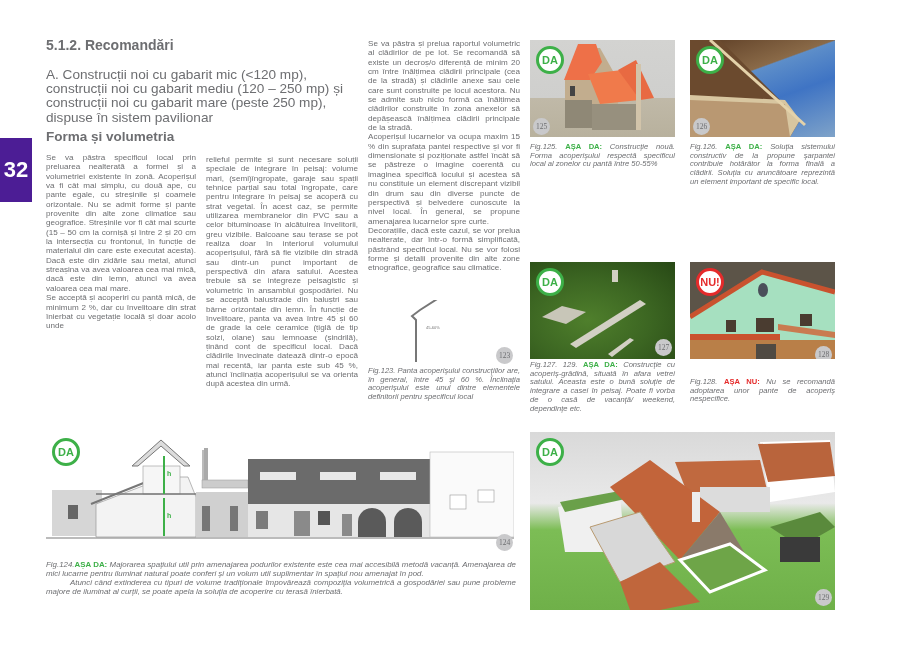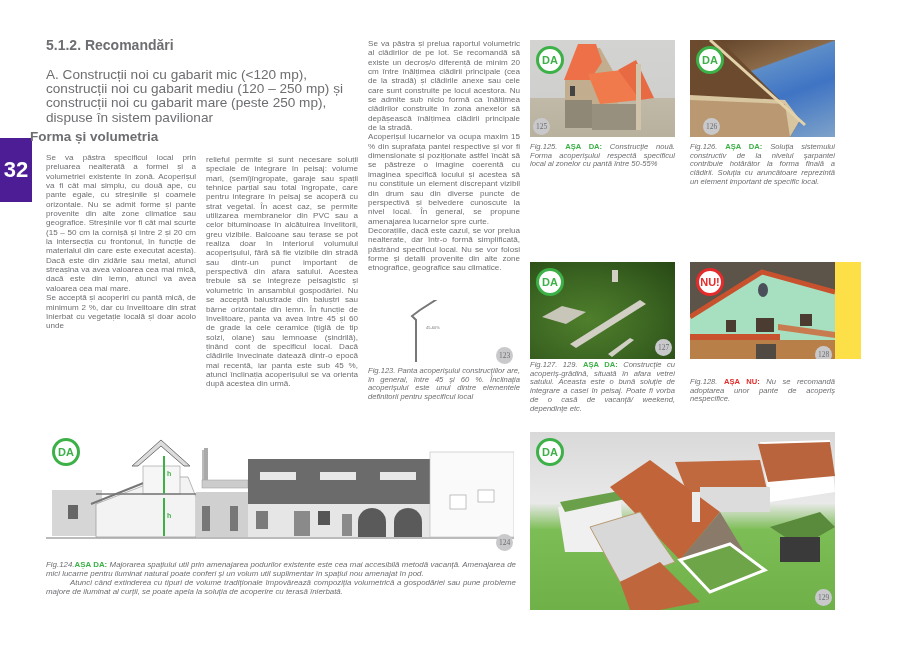--- a/index.html
+++ b/index.html
@@ -4,21 +4,21 @@
 <style>
   * { box-sizing: border-box; margin: 0; padding: 0; }
   html, body { width: 920px; height: 650px; background: #ffffff; overflow: hidden; }
   body { position: relative; font-family: "Liberation Sans", sans-serif; color: #6d6e71; }
 
   .page-tab { position: absolute; left: 0; top: 138px; width: 32px; height: 64px; background: #4c1d95; display: flex; align-items: center; justify-content: center; }
   .page-tab span { color: #ffffff; font-weight: bold; font-size: 22px; font-family: "Liberation Sans", sans-serif; }
 
   .section-num { position: absolute; left: 46px; top: 37px; font-size: 14px; font-weight: bold; color: #6d6e71; }
   .heading-a { position: absolute; left: 46px; top: 68px; width: 300px; font-size: 13.6px; font-weight: normal; line-height: 14.2px; color: #6d6e71; }
-  .sub-heading { position: absolute; left: 30px; top: 129px; font-size: 13.5px; font-weight: bold; color: #6d6e71; }
+  .sub-heading { position: absolute; left: 46px; top: 129px; font-size: 13.5px; font-weight: bold; color: #6d6e71; }
 
   .col { position: absolute; font-size: 8.1px; line-height: 9.35px; text-align: justify; color: #6d6e71; }
   .col p { margin: 0; }
   .col1 { left: 46px; top: 153px; width: 150px; }
   .col2 { left: 206px; top: 155px; width: 152px; }
   .col3 { left: 368px; top: 39px; width: 152px; }
 
   .diagram123 { position: absolute; left: 368px; top: 300px; width: 150px; height: 62px; }
   .cap { position: absolute; font-size: 7.6px; line-height: 8.7px; font-style: italic; color: #6d6e71; text-align: justify; }
   .cap .hl-green { color: #3db048; font-weight: bold; font-style: normal; }
@@ -26,21 +26,21 @@
 
   .photo { position: absolute; overflow: hidden; }
   .badge { position: absolute; left: 6px; top: 6px; width: 28px; height: 28px; border-radius: 50%; background: #ffffff; display: flex; align-items: center; justify-content: center; font-weight: bold; font-size: 11px; }
   .badge.da { border: 3px solid #3db048; color: #3db048; }
   .badge.nu { border: 3px solid #e52b2b; color: #e52b2b; }
   .fig-num { position: absolute; width: 17px; height: 17px; border-radius: 50%; background: #c9c9cb; color: #6d6e71; font-family: "Liberation Serif", serif; font-size: 7.5px; display: flex; align-items: center; justify-content: center; }
 
   .p125 { left: 530px; top: 40px; width: 145px; height: 97px; background: linear-gradient(#d3d3d1 0%, #cfcfcd 60%, #c0b9a8 60%, #b8b19d 100%); }
   .p126 { left: 690px; top: 40px; width: 145px; height: 97px; background: linear-gradient(160deg, #5b3c24 0%, #8a6a48 35%, #5d8ec9 36%, #3f74c4 60%, #7fa3c9 100%); }
   .p127 { left: 530px; top: 262px; width: 145px; height: 97px; background: radial-gradient(ellipse at 40% 60%, #4f7f2c 0%, #3c6622 50%, #274815 100%); }
-  .p128 { left: 690px; top: 262px; width: 171px; height: 97px; background: #fde047; }
+  .p128 { left: 690px; top: 262px; width: 145px; height: 97px; background: #fde047; }
   .p124 { left: 46px; top: 432px; width: 468px; height: 122px; background: #ffffff; }
   .p129 { left: 530px; top: 432px; width: 305px; height: 178px; background: linear-gradient(#d9d9d9 0%, #e9e9e9 40%, #7cbd55 55%, #6fb049 100%); }
 
   .cap124 { left: 46px; top: 561px; width: 470px; font-size: 7.9px; line-height: 8.9px; }
   .cap124 .indent { text-indent: 24px; }
 </style>
 </head>
 <body>
 
 <div class="page-tab">
@@ -96,26 +96,26 @@
 </div>
 
 <div class="photo p126">
   <svg width="145" height="97" viewBox="0 0 145 97" style="position:absolute;left:0;top:0;">
     <polygon points="0,0 30,0 110,80 100,97 0,97" fill="#6b4a2e"></polygon>
     <polygon points="0,55 95,60 110,80 100,97 0,97" fill="#d8c6a0"></polygon>
     <polygon points="0,60 95,64 100,97 0,97" fill="#b99872"></polygon>
     <polyline points="20,0 115,85" stroke="#e4d2aa" stroke-width="3" fill="none"></polyline>
   </svg>
   <div class="badge da">DA</div>
-  <div class="fig-num" style="left:13px; top:78px;">126</div>
+  <div class="fig-num" style="left:3px; top:78px;">126</div>
 </div>
 <div class="cap" style="left:690px; top:143px; width:145px;">
   <span>Fig.126.</span>
   <span class="hl-green">AȘA DA:</span>
-  <span>Soluția sistemului constructiv de la nivelul șarpantei contribuie hotărâtor la forma finală a clădirii. Soluția cu aruncătoare reprezintă un element important de specific local.</span>
+  <span>Soluția sistemului constructiv de la propune șarpantei contribuie hotărâtor la forma finală a clădirii. Soluția cu aruncătoare reprezintă un element important de specific local.</span>
 </div>
 
 <div class="photo p127">
   <svg width="145" height="97" viewBox="0 0 145 97" style="position:absolute;left:0;top:0;">
     <polygon points="12,55 32,44 56,50 36,62" fill="#c8c6b8"></polygon>
     <polygon points="40,82 110,38 116,42 46,86" fill="#d2d0c4"></polygon>
     <polygon points="78,92 100,76 104,78 82,95" fill="#d2d0c4"></polygon>
     <rect x="82" y="8" width="6" height="12" fill="#d2d0c4"></rect>
   </svg>
   <div class="badge da">DA</div>

